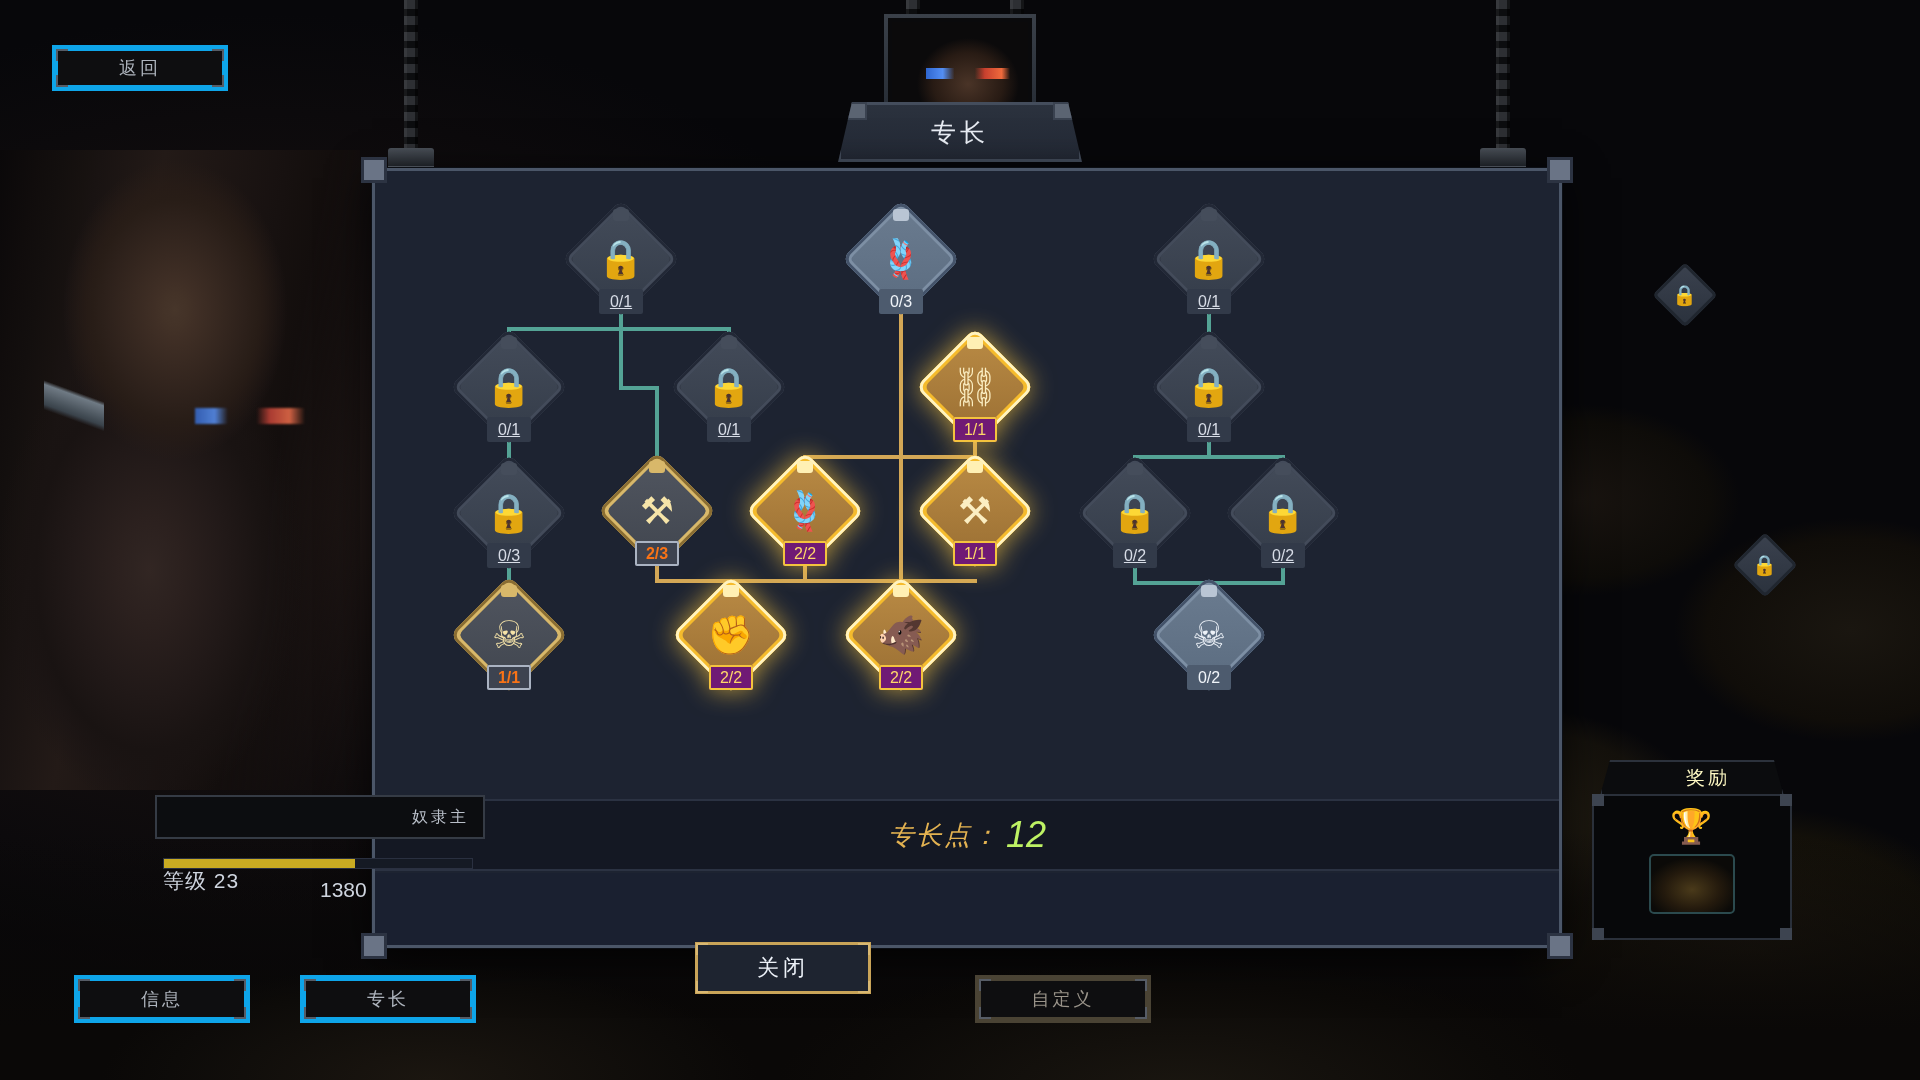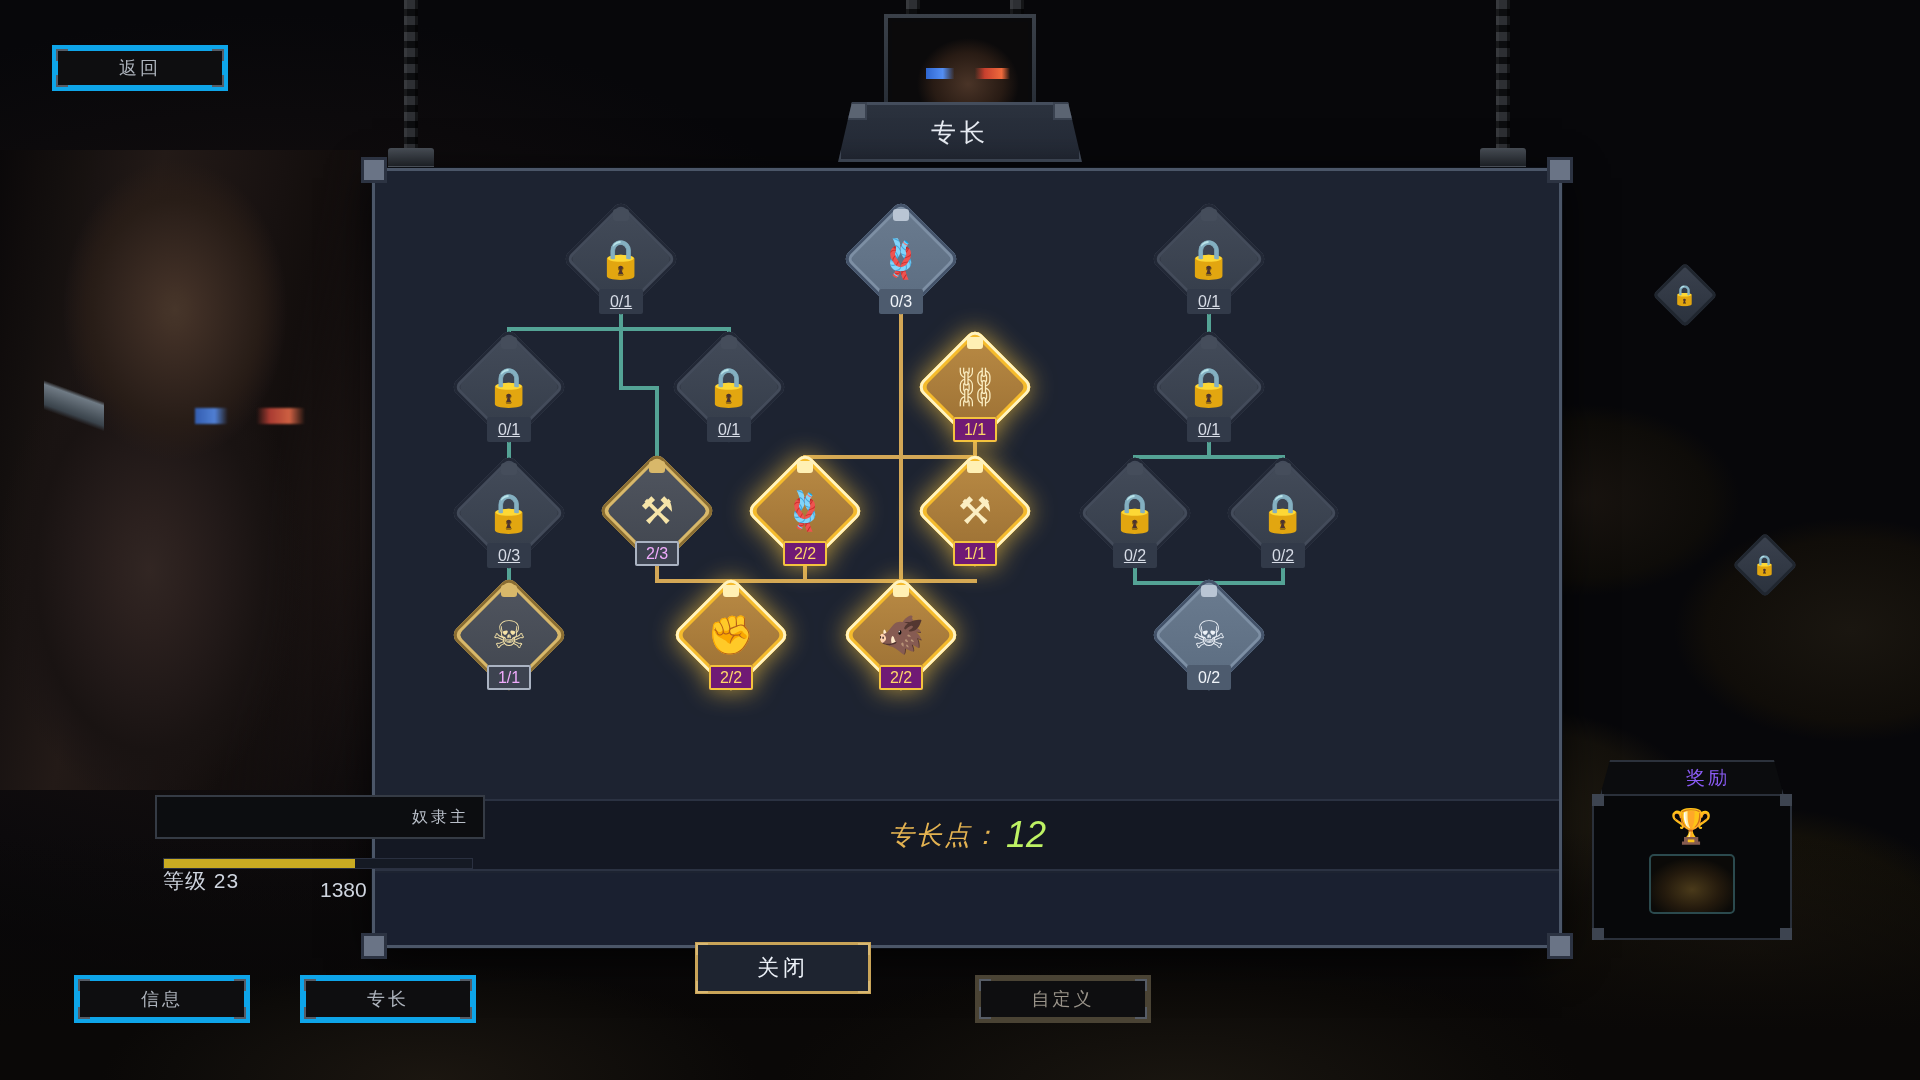--- a/index.html
+++ b/index.html
@@ -148,22 +148,22 @@
   .node.avail .node-pin{ background:#b9c5d4; }
   .node.avail .node-ico{ color:#edf2f8; }
   .node.avail .node-rank{ background:#4d5b6e; color:#f0f4f9; }
 
   
   .node.partial .node-gem{ background:linear-gradient(135deg,#4a4f59,#3a3f48);
     box-shadow:inset 0 0 0 3px #8a6d32, inset 0 0 0 7px #d8b86a; }
   .node.partial .node-gem::after{ background:linear-gradient(135deg,#50555f,#41464f); }
   .node.partial .node-pin{ background:#d8b86a; }
   .node.partial .node-ico{ color:#f6e4a8; }
-  .node.partial .node-rank{ background:#3d4350; color:#f0abfc;
-    box-shadow:inset 0 0 0 2px #aab3c2; }
+  .node.partial .node-rank{ background:#3d4350; color:#f97316;
+    box-shadow:inset 0 0 0 2px #aab3c2;font-weight:bold; }
 
   
   .node.maxed{ filter:drop-shadow(0 0 13px rgba(247,196,62,.72)); }
   .node.maxed .node-gem{ background:linear-gradient(135deg,#ffe27a,#e2a82b);
     box-shadow:inset 0 0 0 3px #fff3c0, inset 0 0 0 7px #f5bb2c; }
   .node.maxed .node-gem::after{ background:linear-gradient(135deg,#b98a44,#9a6f33); }
   .node.maxed .node-pin{ background:#fff0b4; }
   .node.maxed .node-ico{ color:#fbeec2; }
   .node.maxed .node-rank{ background:#701a75; color:#ffd96a;
     box-shadow:inset 0 0 0 2px #f4c33e; }
@@ -205,21 +205,21 @@
   #hud-xp-text{ position:absolute; left:320px; top:878px; color:#cfd5df; font-size:21px; }
 
   
   #reward-panel{ position:absolute; left:1592px; top:760px; width:200px; height:180px; }
   #reward-head{
     position:absolute; left:8px; top:0; width:184px; height:36px;
     background:#0b0c0e; border:2px solid #2c323c;
     clip-path:polygon(10px 0,174px 0,184px 36px,0 36px);
     display:flex; align-items:center; justify-content:center;
   }
-  #reward-title{ color:#8b5cf6; font-size:19px; letter-spacing:3px;margin-left:32px; }
+  #reward-title{ color:#fef9c3; font-size:19px; letter-spacing:3px;margin-left:32px; }
   #reward-body{ position:absolute; left:0; top:34px; width:200px; height:146px;
     background:#07080a; border:2px solid #2a303a; }
   #reward-trophy{ position:absolute; left:50%; top:10px; transform:translateX(-50%);
     font-size:34px; color:#8d7532; }
   #reward-thumb{ position:absolute; left:50%; top:58px; transform:translateX(-50%);
     width:86px; height:60px; border:2px solid #2b4a4e; border-radius:5px;
     background:radial-gradient(46px 32px at 50% 60%,#4a3a1a 0%,#241a0d 60%,#0b0a08 100%); }
   .rw-corner{ position:absolute; width:12px; height:12px; background:#3d4450; }
 
   

